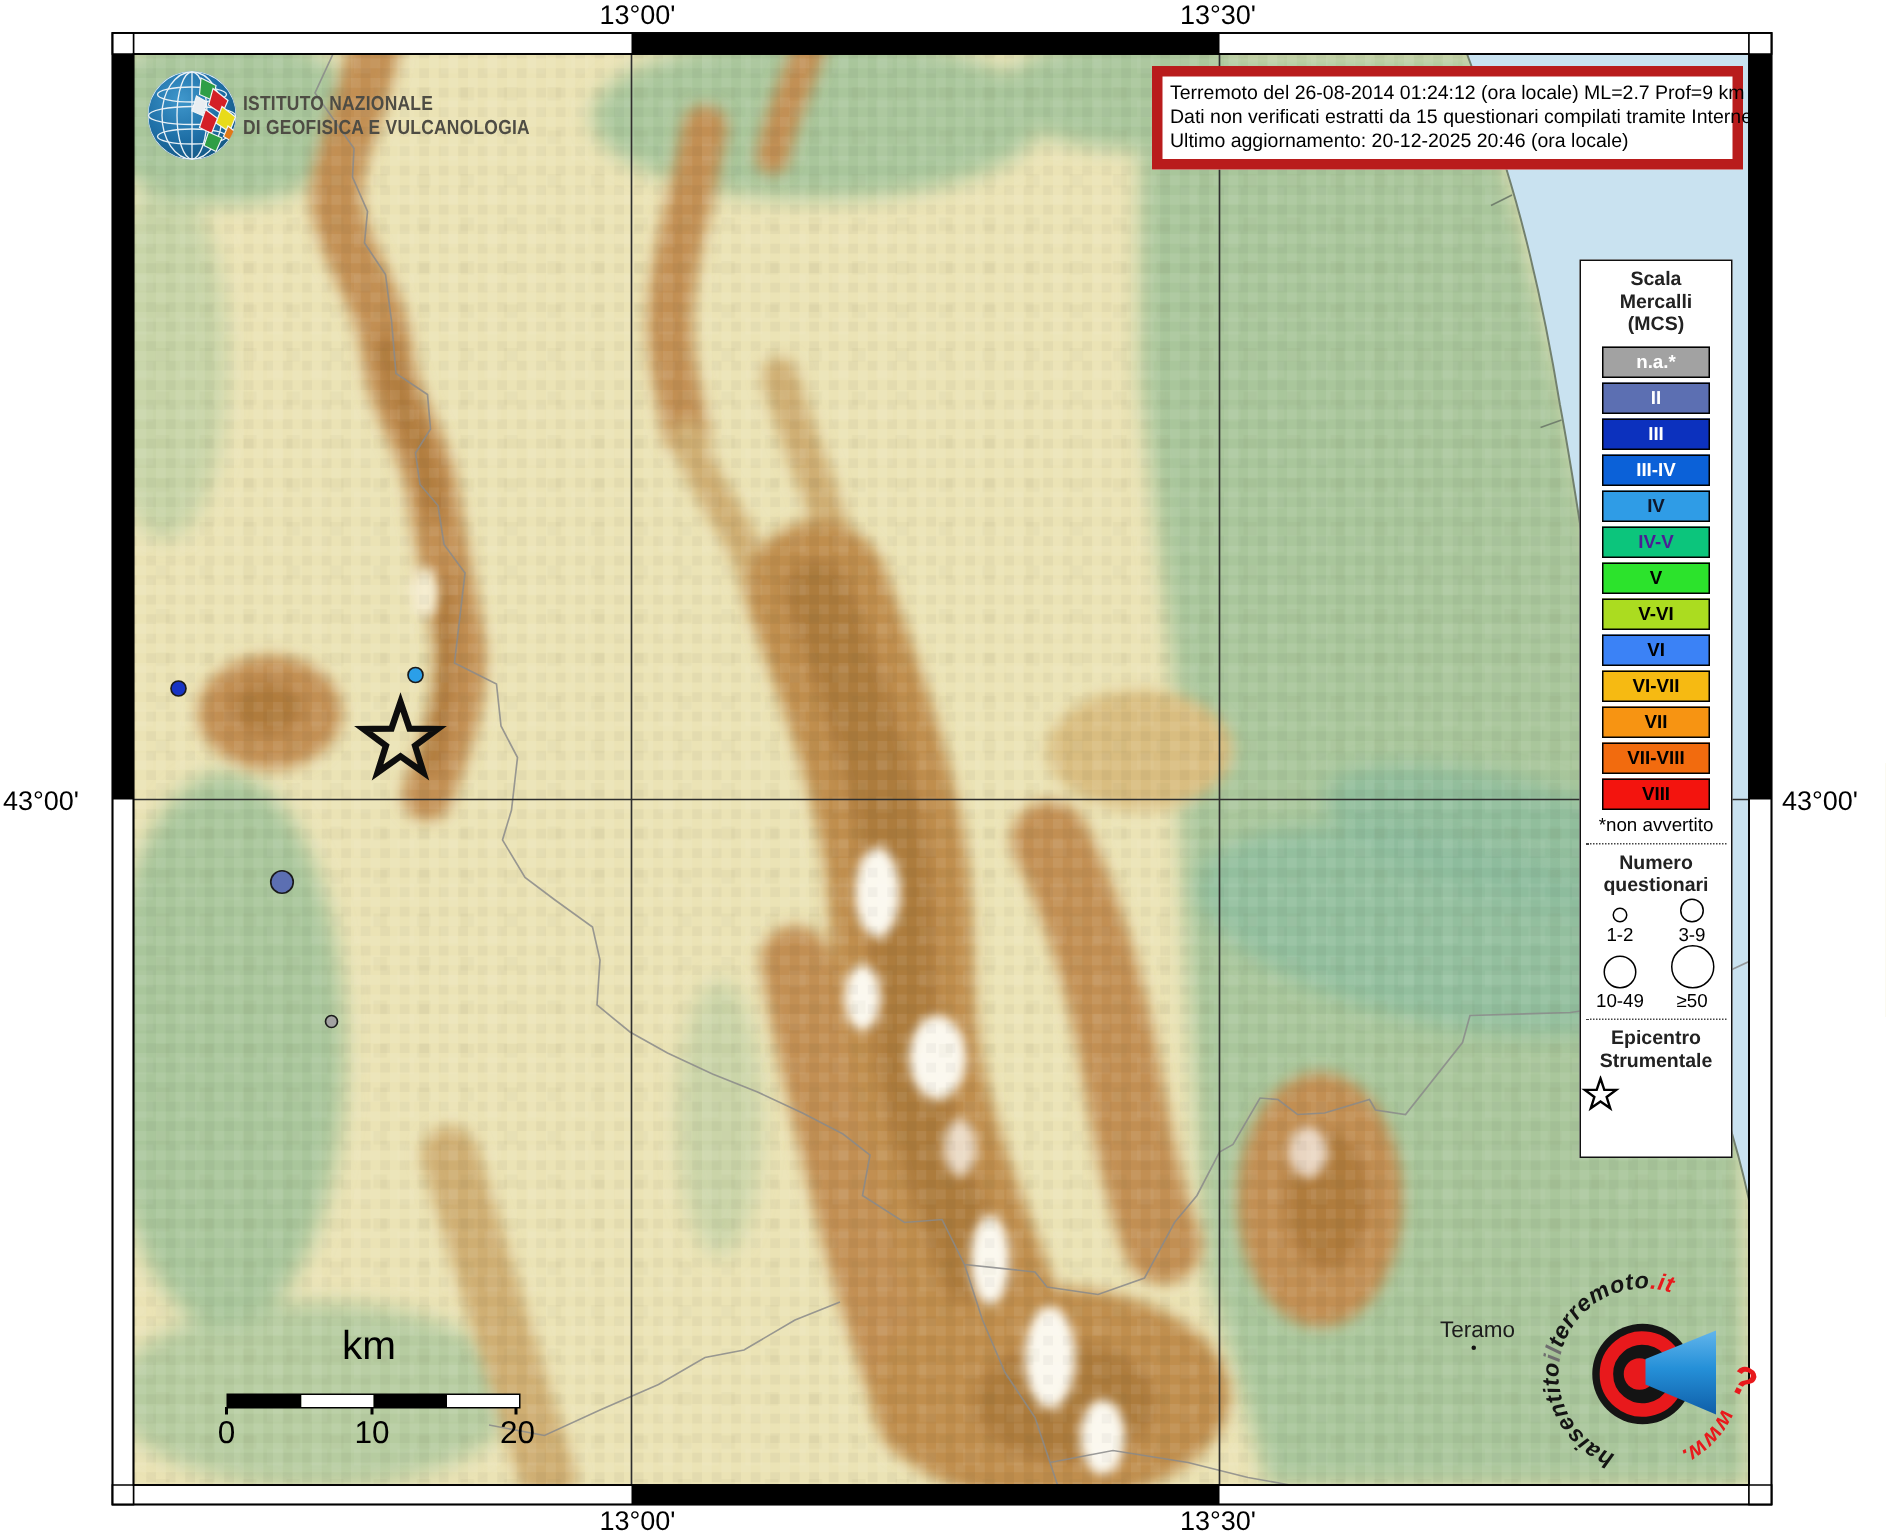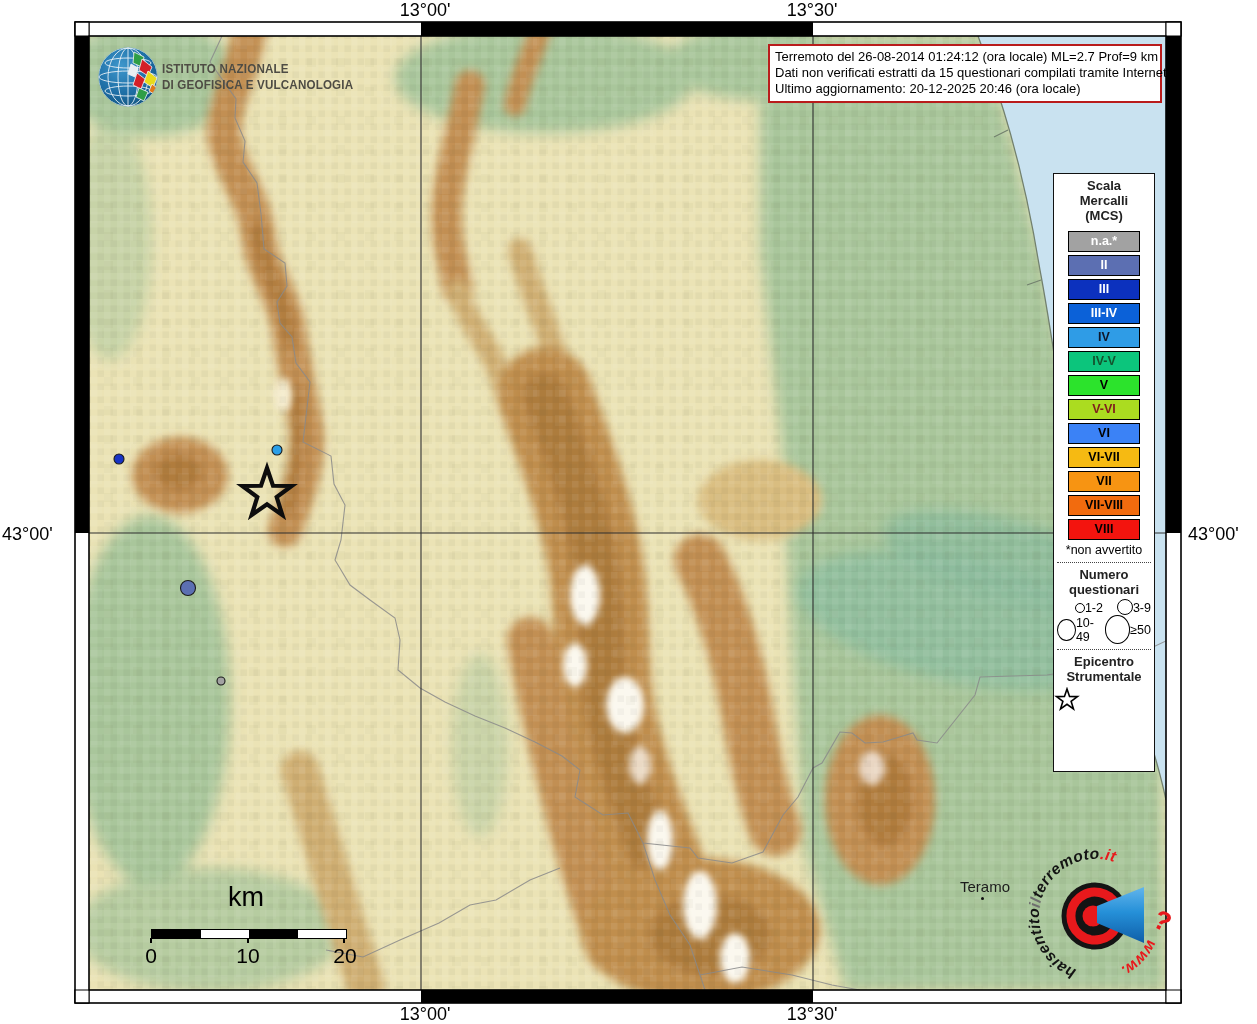--- a/index.html
+++ b/index.html
@@ -7,40 +7,40 @@
          font-family:"Liberation Sans", sans-serif;}
   .stage svg{display:block;}
   #base-svg{position:absolute;left:0;top:0;z-index:1;}
 
   
   .coord{position:absolute;font-size:18px;color:#000;z-index:3;white-space:nowrap;}
   .coord.center{width:110px;text-align:center;}
 
   
   .info-box{position:absolute;left:768px;top:44px;width:394px;background:#ffffff;
-            border:2px solid #b91c1c;box-sizing:border-box;padding:3px 5px;z-index:5;}
+            border:7px solid #b91c1c;box-sizing:border-box;padding:3px 5px;z-index:5;}
   .info-box div{font-size:13px;line-height:16.2px;color:#000;white-space:nowrap;}
 
   
   .ingv{position:absolute;left:95px;top:44px;display:flex;align-items:center;gap:1px;z-index:4;}
   .ingv-text{color:#4e4c44;font-weight:bold;font-size:13.5px;line-height:16px;
              transform:scaleX(0.86);transform-origin:left center;letter-spacing:.2px;white-space:nowrap;}
 
   
   .legend{position:absolute;left:1053px;top:173px;width:102px;height:599px;background:#ffffff;
           border:1.5px solid #111;box-sizing:border-box;z-index:6;padding-top:4px;
           font-family:"Liberation Sans", sans-serif;}
   .legend .ttl{font-size:13px;font-weight:bold;text-align:center;line-height:15px;color:#222;}
   .chips{margin-top:8px;}
   .chip{width:70px;height:19px;border:1px solid #000;margin:0 auto 3px auto;text-align:center;
         font-size:12.5px;font-weight:bold;line-height:19px;}
   .foot{font-size:12.5px;text-align:center;margin-top:3px;color:#000;}
   .dashed{border:0;border-top:1px dotted #444;margin:5px 3px 4px 3px;}
   .circ-grid{display:flex;flex-wrap:wrap;justify-content:space-around;align-items:flex-end;padding:2px 2px 0 2px;}
-  .circ-cell{width:46px;display:flex;flex-direction:row;align-items:center;justify-content:flex-end;}
+  .circ-cell{width:46px;display:flex;flex-direction:column;align-items:center;justify-content:flex-end;}
   .circ{border:1.5px solid #000;border-radius:50%;background:transparent;}
   .circ-lb{font-size:12.5px;margin-top:1px;color:#000;}
   .star-wrap{text-align:center;margin-top:3px;}
 
   
   .km-label{position:absolute;left:196px;top:882px;width:100px;text-align:center;
             font-size:27px;color:#000;z-index:3;}
   .scalebar{position:absolute;left:151px;top:929px;width:194px;height:8px;border:1px solid #000;
             display:flex;z-index:3;box-sizing:content-box;}
   .scalebar .seg{flex:1;}
@@ -248,23 +248,23 @@
   <div class="legend">
     <div class="ttl">Scala</div>
     <div class="ttl">Mercalli</div>
     <div class="ttl">(MCS)</div>
     <div class="chips" id="chips">
         <div class="chip" style="background: rgb(162, 162, 162); color: rgb(255, 255, 255);">n.a.*</div>
         <div class="chip" style="background: rgb(92, 111, 178); color: rgb(255, 255, 255);">II</div>
         <div class="chip" style="background: rgb(12, 49, 190); color: rgb(255, 255, 255);">III</div>
         <div class="chip" style="background: rgb(11, 97, 216); color: rgb(255, 255, 255);">III-IV</div>
         <div class="chip" style="background: rgb(47, 156, 230); color: #0f172a;">IV</div>
-        <div class="chip" style="background: rgb(12, 197, 124); color: #14532d;">IV-V</div>
+        <div class="chip" style="background: rgb(12, 197, 124); color: #4c1d95;">IV-V</div>
         <div class="chip" style="background: rgb(44, 227, 44); color: rgb(0, 0, 0);">V</div>
-        <div class="chip" style="background: rgb(171, 220, 32); color: #7f1d1d;">V-VI</div>
+        <div class="chip" style="background: rgb(171, 220, 32); color: #000000;">V-VI</div>
         <div class="chip" style="background: #3b82f6; color: rgb(0, 0, 0);">VI</div>
         <div class="chip" style="background: rgb(246, 186, 18); color: rgb(0, 0, 0);">VI-VII</div>
         <div class="chip" style="background: rgb(247, 148, 18); color: rgb(0, 0, 0);">VII</div>
         <div class="chip" style="background: rgb(242, 107, 14); color: rgb(0, 0, 0);">VII-VIII</div>
         <div class="chip" style="background: rgb(243, 20, 14); color: rgb(0, 0, 0);">VIII</div>
       </div>
     <div class="foot">*non avvertito</div>
     <hr class="dashed">
     <div class="ttl">Numero</div>
     <div class="ttl">questionari</div>

